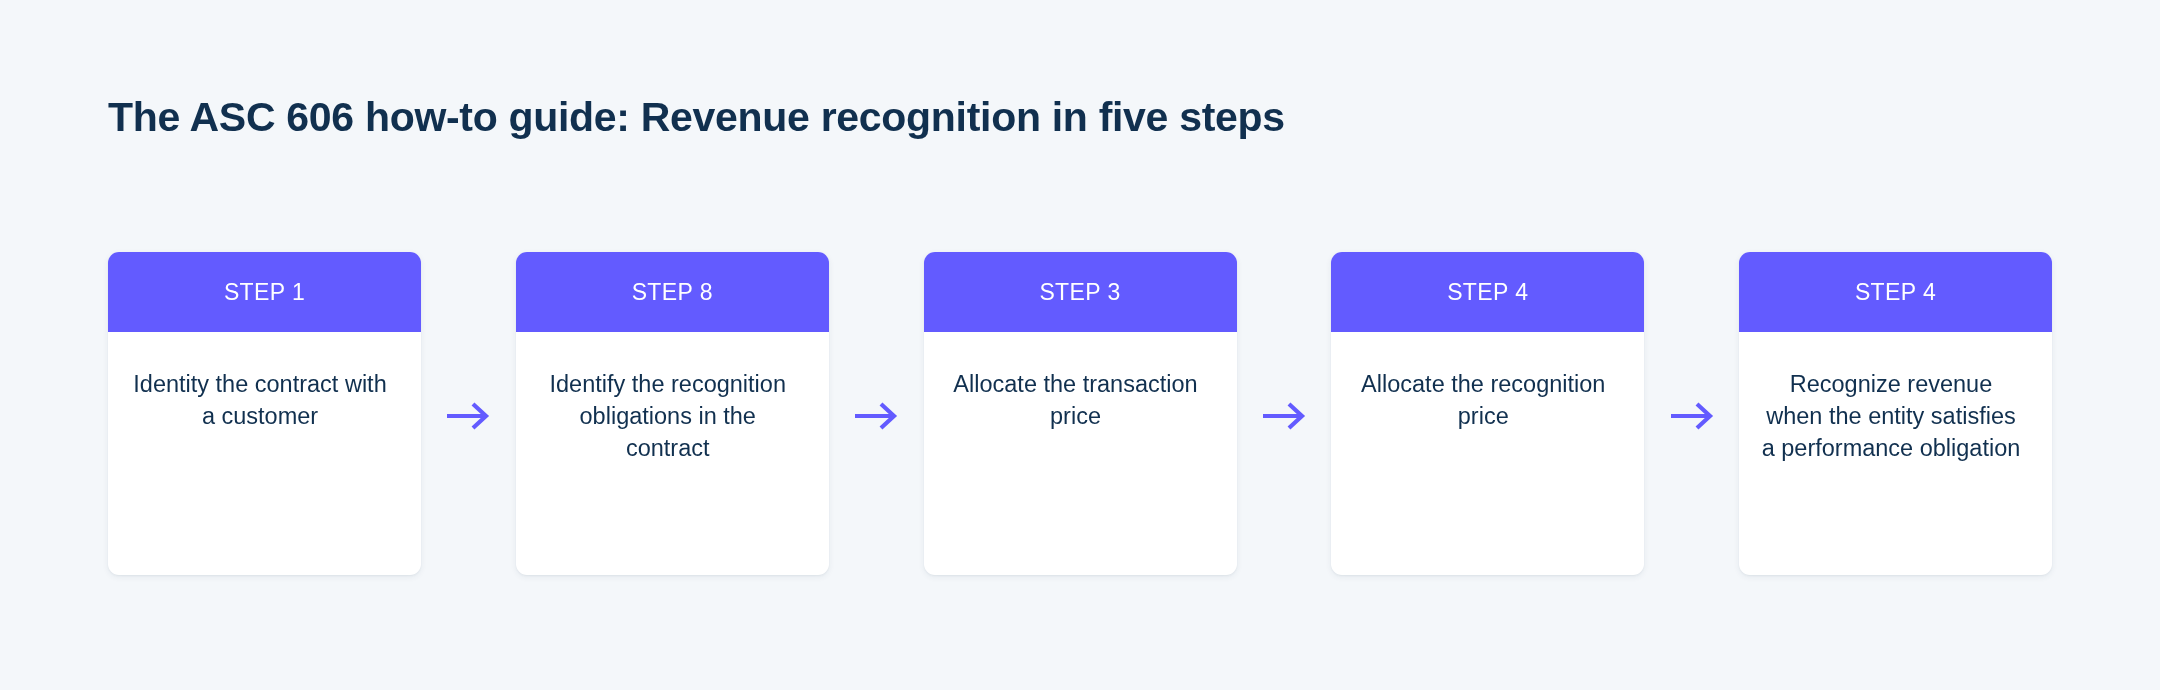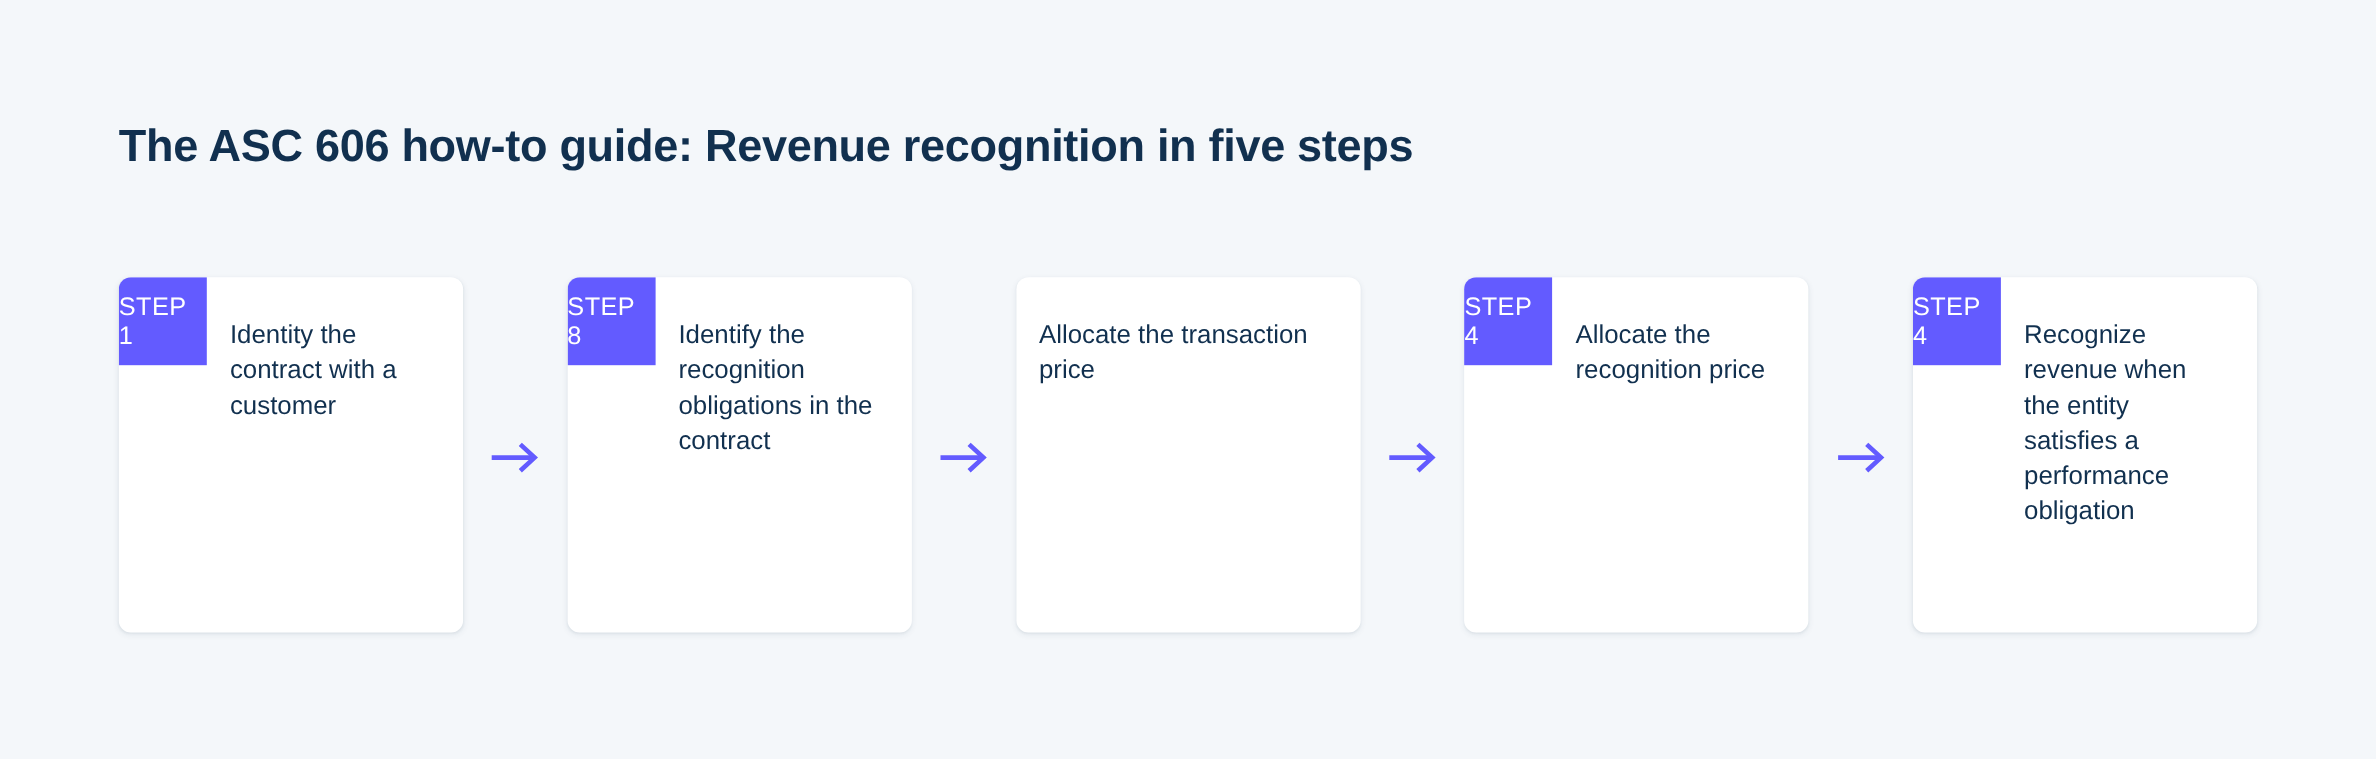--- a/index.html
+++ b/index.html
@@ -17,21 +17,21 @@
   .page {
     position: relative;
     width: 2160px;
     height: 690px;
     background: #f4f7fa;
   }
 
   .page-title {
     position: absolute;
     left: 108px;
-    top: 109px;
+    top: 94px;
     font-size: 41px;
     font-weight: bold;
     color: #11304f;
     letter-spacing: -0.3px;
     white-space: nowrap;
   }
 
   .flow {
     position: absolute;
     left: 108px;
@@ -45,21 +45,21 @@
 
   .step-card {
     width: 313px;
     flex: 0 0 313px;
     height: 323px;
     background: #ffffff;
     border-radius: 11px;
     box-shadow: 0 2px 6px rgba(24, 50, 84, 0.07), 0 1px 2px rgba(24, 50, 84, 0.05);
     overflow: hidden;
     display: flex;
-    flex-direction: row;
+    flex-direction: column;
   }
 
   .step-header {
     height: 80px;
     flex: 0 0 80px;
     background: #635bff;
     display: flex;
     align-items: center;
     justify-content: center;
   }
@@ -67,20 +67,21 @@
   .step-header-label {
     color: #ffffff;
     font-size: 23px;
     font-weight: 500;
     letter-spacing: 0.4px;
   }
 
   .step-body {
     flex: 1 1 auto;
     padding: 36px 30px 0 21px;
+    text-align: center;
   }
 
   .step-body-text {
     font-size: 23.5px;
     line-height: 32px;
     color: #11304f;
     font-weight: 400;
   }
 
   .arrow-gap {
@@ -130,20 +131,23 @@
     </div>
 
     <div class="arrow-gap">
       <svg class="arrow-icon" width="46" height="32" viewBox="0 0 46 32" fill="none">
         <path d="M2 16 H40" stroke="#635bff" stroke-width="4.2" stroke-linecap="butt"></path>
         <path d="M28 4 L41 16 L28 28" stroke="#635bff" stroke-width="4.2" fill="none" stroke-linecap="butt" stroke-linejoin="miter"></path>
       </svg>
     </div>
 
     <div class="step-card">
+      <div class="step-header">
+        <span class="step-header-label">STEP 3</span>
+      </div>
       <div class="step-body">
         <div class="step-body-text">Allocate the transaction price</div>
       </div>
     </div>
 
     <div class="arrow-gap">
       <svg class="arrow-icon" width="46" height="32" viewBox="0 0 46 32" fill="none">
         <path d="M2 16 H40" stroke="#635bff" stroke-width="4.2" stroke-linecap="butt"></path>
         <path d="M28 4 L41 16 L28 28" stroke="#635bff" stroke-width="4.2" fill="none" stroke-linecap="butt" stroke-linejoin="miter"></path>
       </svg>

